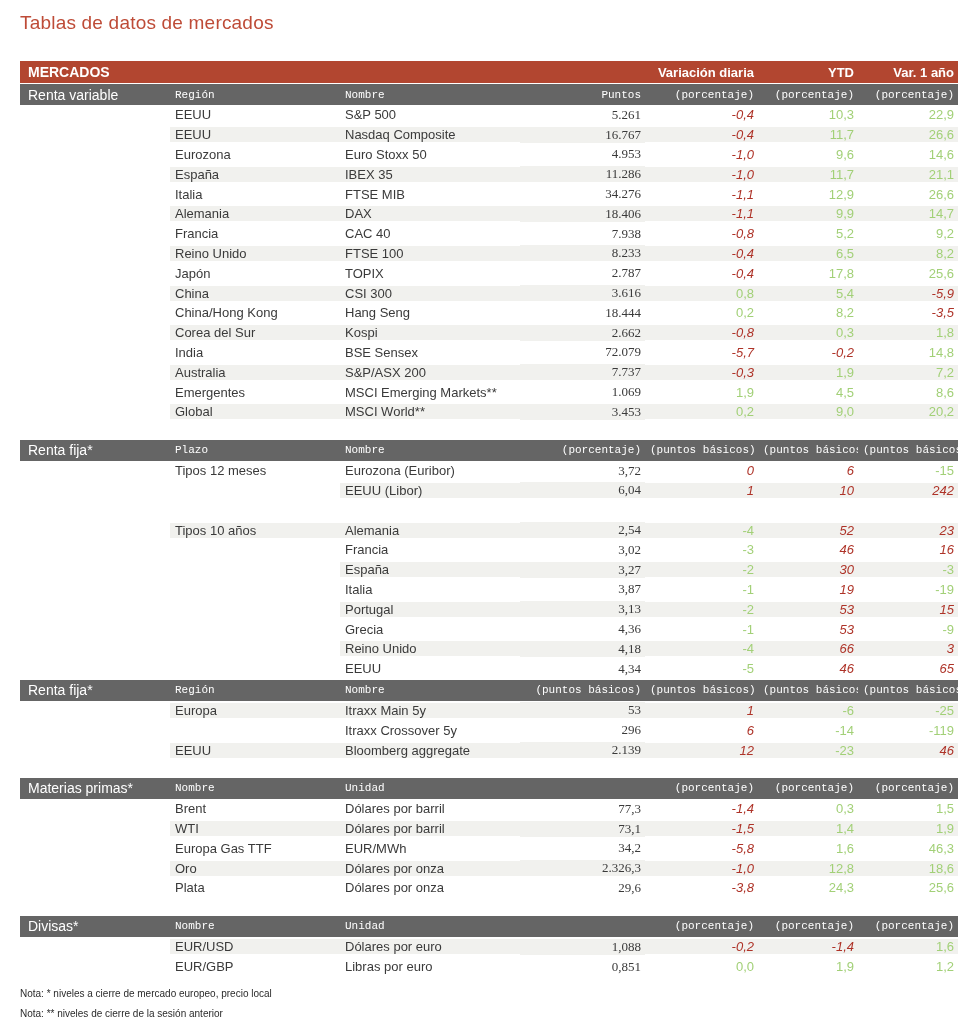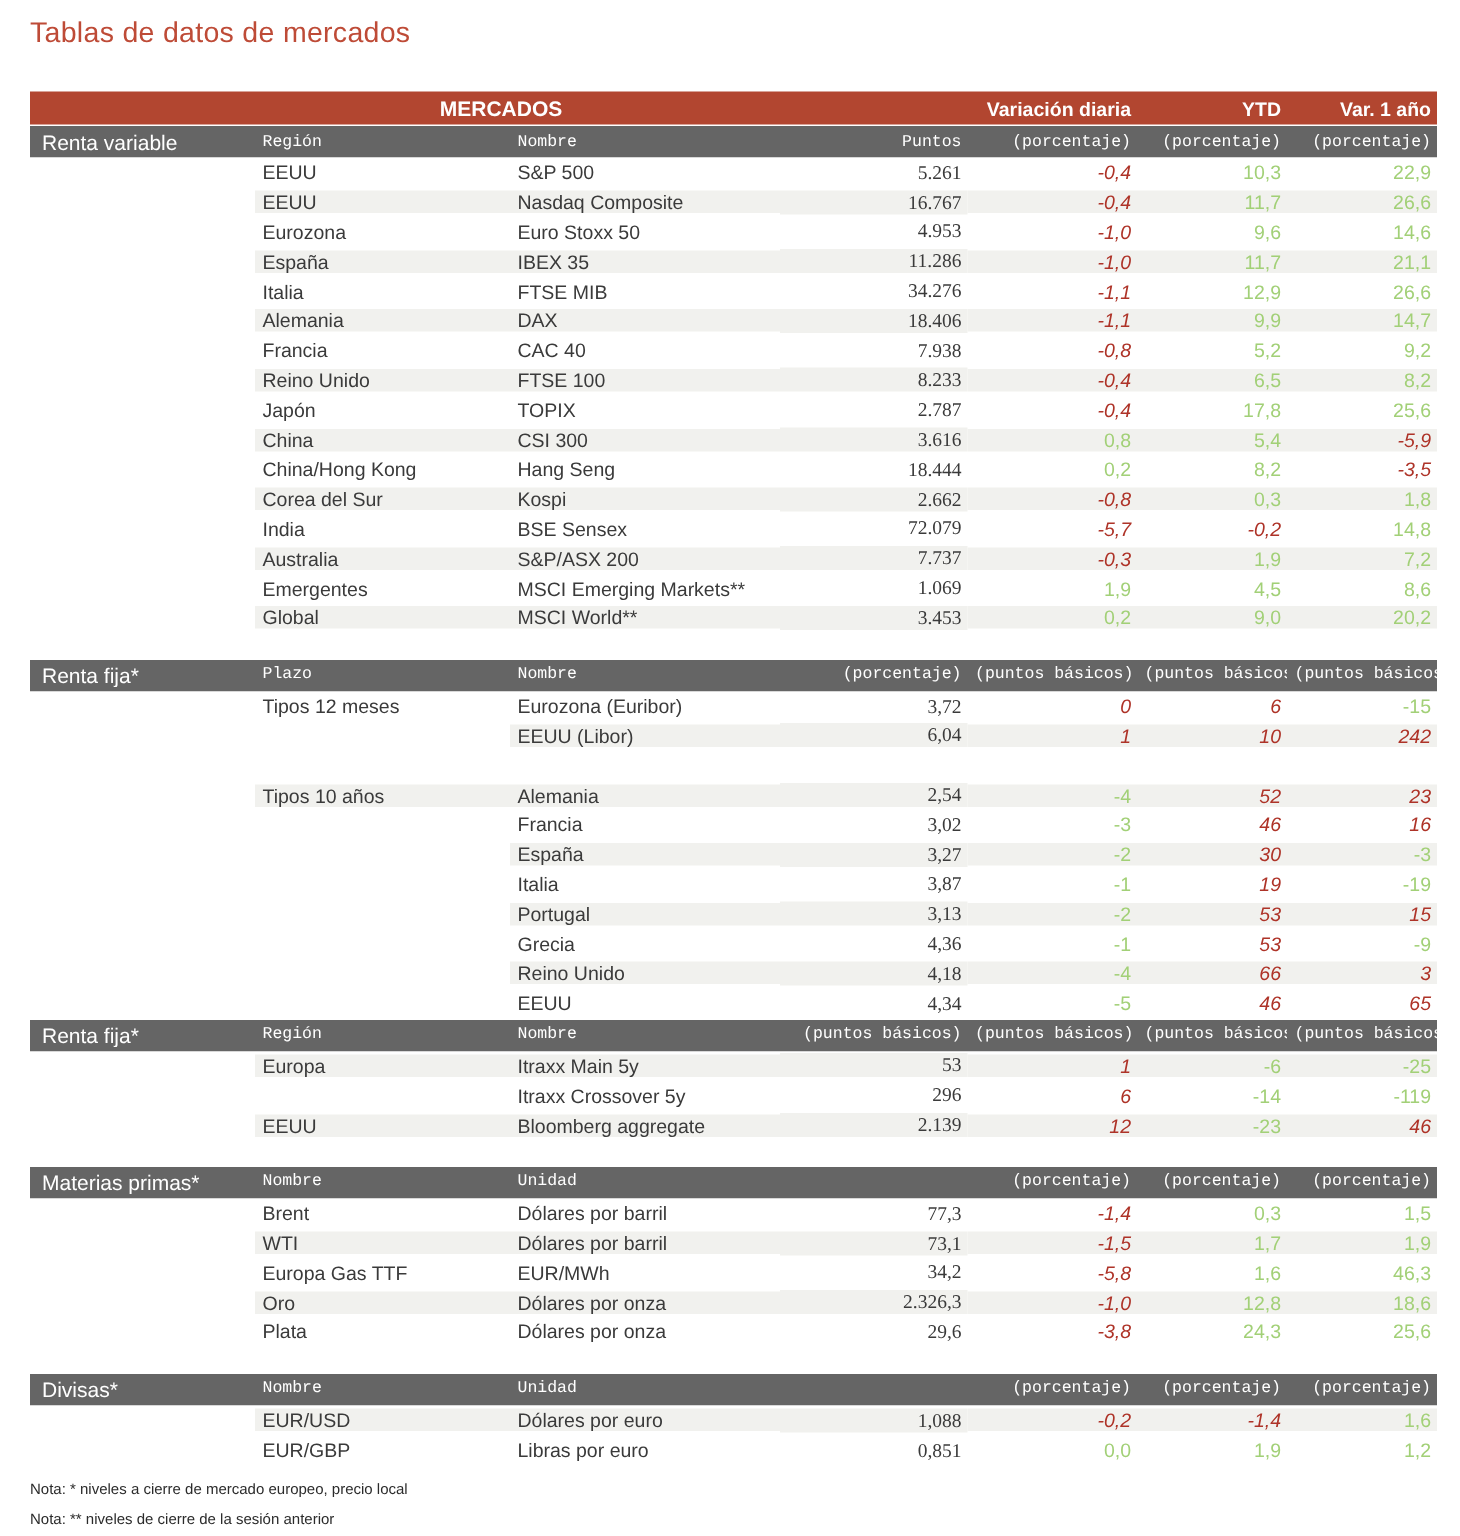--- a/index.html
+++ b/index.html
@@ -21,21 +21,21 @@
   .table{width:938px;}
   .row{
     display:grid;
     grid-template-columns:150px 170px 180px 125px 113px 100px 100px;
     align-items:center;
   }
   .cell{padding:0 5px;white-space:nowrap;overflow:hidden;font-size:13px;}
   .num{text-align:right;padding-right:4px;}
   
   .mercados-bar{height:22px;background:var(--brand-red);color:#fff;}
-  .mercados-bar .bar-title{grid-column:1 / span 4;font-weight:bold;font-size:14px;padding-left:8px;text-align:center;}
+  .mercados-bar .bar-title{grid-column:1 / span 4;font-weight:bold;font-size:14px;padding-left:8px;}
   .mercados-bar .bar-col{font-weight:bold;font-size:13px;}
   
   .section{margin-top:1px;}
   .section.gap{margin-top:18px;}
   .row.head{height:21px;background:var(--header-gray);color:#fff;}
   .row.head .first{font-size:14px;padding-left:8px;}
   .row.head .col{font-size:11px;font-family:Liberation Mono, monospace;}
   
   .row.data{height:19.8px;background:#fff;}
   .row.data.alt .cell:not(.first){background:var(--row-alt);}
@@ -381,21 +381,21 @@
             <div class="cell num neg">-1,4</div>
             <div class="cell num pos">0,3</div>
             <div class="cell num pos">1,5</div>
           </div>
           <div class="row data alt">
             <div class="cell first"></div>
             <div class="cell">WTI</div>
             <div class="cell">Dólares por barril</div>
             <div class="cell num dark">73,1</div>
             <div class="cell num neg">-1,5</div>
-            <div class="cell num pos">1,7</div>
+            <div class="cell num pos">1,4</div>
             <div class="cell num pos">1,9</div>
           </div>
           <div class="row data">
             <div class="cell first"></div>
             <div class="cell">Europa Gas TTF</div>
             <div class="cell">EUR/MWh</div>
             <div class="cell num dark">34,2</div>
             <div class="cell num neg">-5,8</div>
             <div class="cell num pos">1,6</div>
             <div class="cell num pos">46,3</div>

